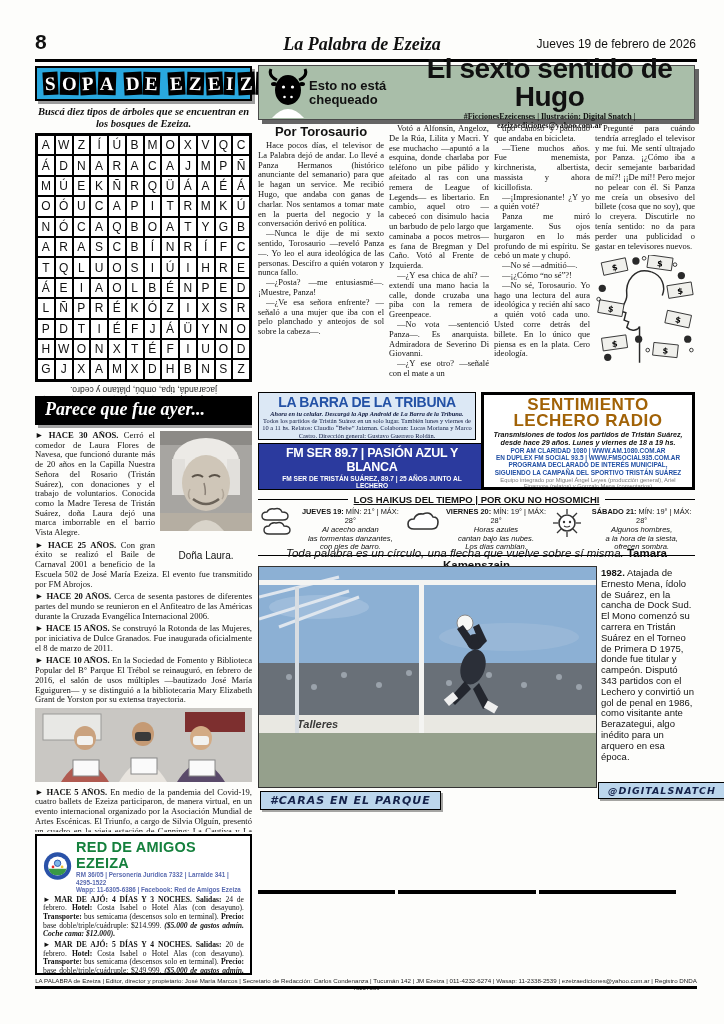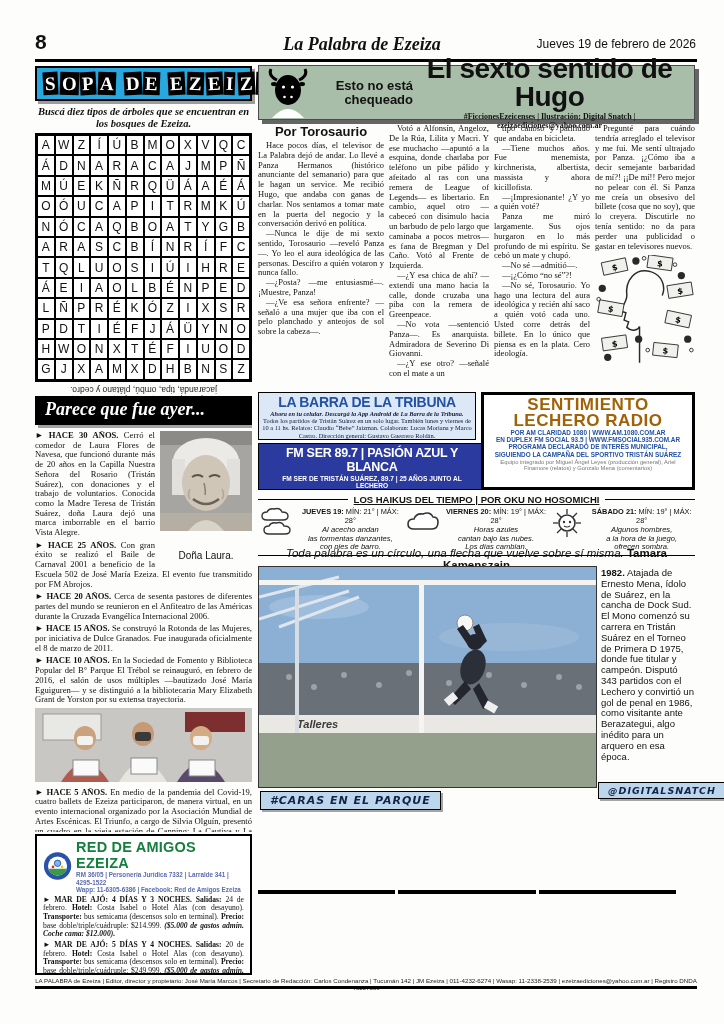--- a/index.html
+++ b/index.html
@@ -36,21 +36,21 @@
   
   #red-box{left:35px;top:834px;width:217px;height:141px;border:2px solid #000;background:#fff;box-sizing:border-box;padding:3px 6px;overflow:hidden;}
   #red-head{display:flex;align-items:center;gap:4px;}
   #red-title{color:#15803d;font:bold 14.5px "Liberation Sans",sans-serif;letter-spacing:.2px;}
   #red-info{font:bold 6.3px "Liberation Sans",sans-serif;color:#5a6bb0;line-height:7.5px;}
   #red-trips{font:7.6px "Liberation Serif",serif;line-height:8.7px;text-align:justify;margin-top:2px;}
   #red-trips p{margin:0 0 2px;}
 
   
   #ficcion-banner{left:258px;top:65px;width:437px;height:55px;background:#a9bea9;border:1px solid #4a4a4a;box-shadow:4px 4px 0 rgba(20,20,20,.65);box-sizing:border-box;display:flex;align-items:center;padding:2px 8px;}
-  #ficcion-kicker{width:104px;text-align:right;font:bold 13px "Liberation Sans",sans-serif;line-height:14px;}
+  #ficcion-kicker{width:104px;text-align:left;font:bold 13px "Liberation Sans",sans-serif;line-height:14px;}
   #ficcion-titlewrap{flex:1;text-align:center;}
   #ficcion-title{font:bold 28px "Liberation Sans",sans-serif;letter-spacing:-.5px;line-height:28px;}
   #ficcion-credits{font:bold 8px "Liberation Serif",serif;margin-top:1px;}
 
   #article{left:258px;top:124px;width:437px;height:266px;display:flex;gap:5px;overflow:hidden;}
   .fcol{overflow:hidden;font:8.5px "Liberation Serif",serif;line-height:9.8px;text-align:justify;}
   .fcol p{margin:0;text-indent:8px;}
   #fcol0{width:126px;} #fcol1{width:100px;} #fcol2{width:96px;} #fcol3{width:100px;}
   #byline{font:bold 13px "Liberation Sans",sans-serif;text-indent:0;margin-bottom:2px !important;text-align:center;}
   #money-art{margin-top:4px;}
@@ -473,20 +473,21 @@
   <div id="barra-lead">Ahora en tu celular. Descargá la App Android de La Barra de la Tribuna.</div>
   <div id="barra-body">Todos los partidos de Tristán Suárez en un solo lugar. También lunes y viernes de 10 a 11 hs. Relatos: Claudio “Bebe” Jaizman. Colaboran: Lucas Moriana y Marco Castro. Dirección general: Gustavo Guerrero Roldán.</div>
 </div>
 <div class="abs" id="fmser-box">
   <div id="fmser-title">FM SER 89.7 | PASIÓN AZUL Y BLANCA</div>
   <div id="fmser-line1">FM SER DE TRISTÁN SUÁREZ, 89.7 | 25 AÑOS JUNTO AL LECHERO</div>
   <div id="fmser-line2">Relatos: José Luis Frías | Comentarios: Juan Cruz Fiacco y Maximiliano Lalli | Campo de juego: Sebastián Madero Torres | Estadísticas: Ulises Frías</div>
 </div>
 <div class="abs" id="sent-box">
   <div id="sent-title"><span>SENTIMIENTO</span><br><span>LECHERO RADIO</span></div>
+  <div id="sent-lead">Transmisiones de todos los partidos de Tristán Suárez, desde hace 29 años. Lunes y viernes de 18 a 19 hs.</div>
   <div class="sent-line">POR AM CLARIDAD 1080 | WWW.AM.1080.COM.AR</div>
   <div class="sent-line">EN DUPLEX FM SOCIAL 93.5 | WWW.FMSOCIAL935.COM.AR</div>
   <div class="sent-line">PROGRAMA DECLARADO DE INTERÉS MUNICIPAL,</div>
   <div class="sent-line">SIGUIENDO LA CAMPAÑA DEL SPORTIVO TRISTÁN SUÁREZ</div>
   <div id="sent-credits">Equipo integrado por Miguel Ángel Leyes (producción general), Ariel Finamore (relatos) y Gonzalo Mena (comentarios)</div>
 </div>
 
 <div class="abs" id="haikus">
   <div id="haiku-header">
       <span>LOS HAIKUS DEL TIEMPO | POR OKU NO HOSOMICHI</span>
@@ -533,21 +534,21 @@
         </g>
         <circle cx="18" cy="16" r="8" fill="#fff" stroke="#333" stroke-width="1.6"></circle>
         <circle cx="15" cy="15" r="1.2" fill="#333"></circle>
           <circle cx="21" cy="15" r="1.2" fill="#333"></circle>
         <path d="M15 19 q3 2 6 0" stroke="#333" stroke-width="1.2" fill="none"></path>
       </svg>
       <div class="dtxt">
           <div class="dlabel"><b>SÁBADO 21:</b><span> MÍN: 19° | MÁX: 28°</span></div>
         <div class="dhaiku">
             <div>Algunos hombres,</div>
-            <div>a la hora de la juego,</div>
+            <div>a la hora de la siesta,</div>
             <div>ofrecen sombra.</div>
           </div>
         </div>
     </div>
   </div>
 </div>
 
 <div class="abs" id="quote-line"><span>Toda palabra es un círculo, una flecha que vuelve sobre sí misma. </span><b>Tamara Kamenszain</b></div>
 
 <div class="abs" id="futbol">

